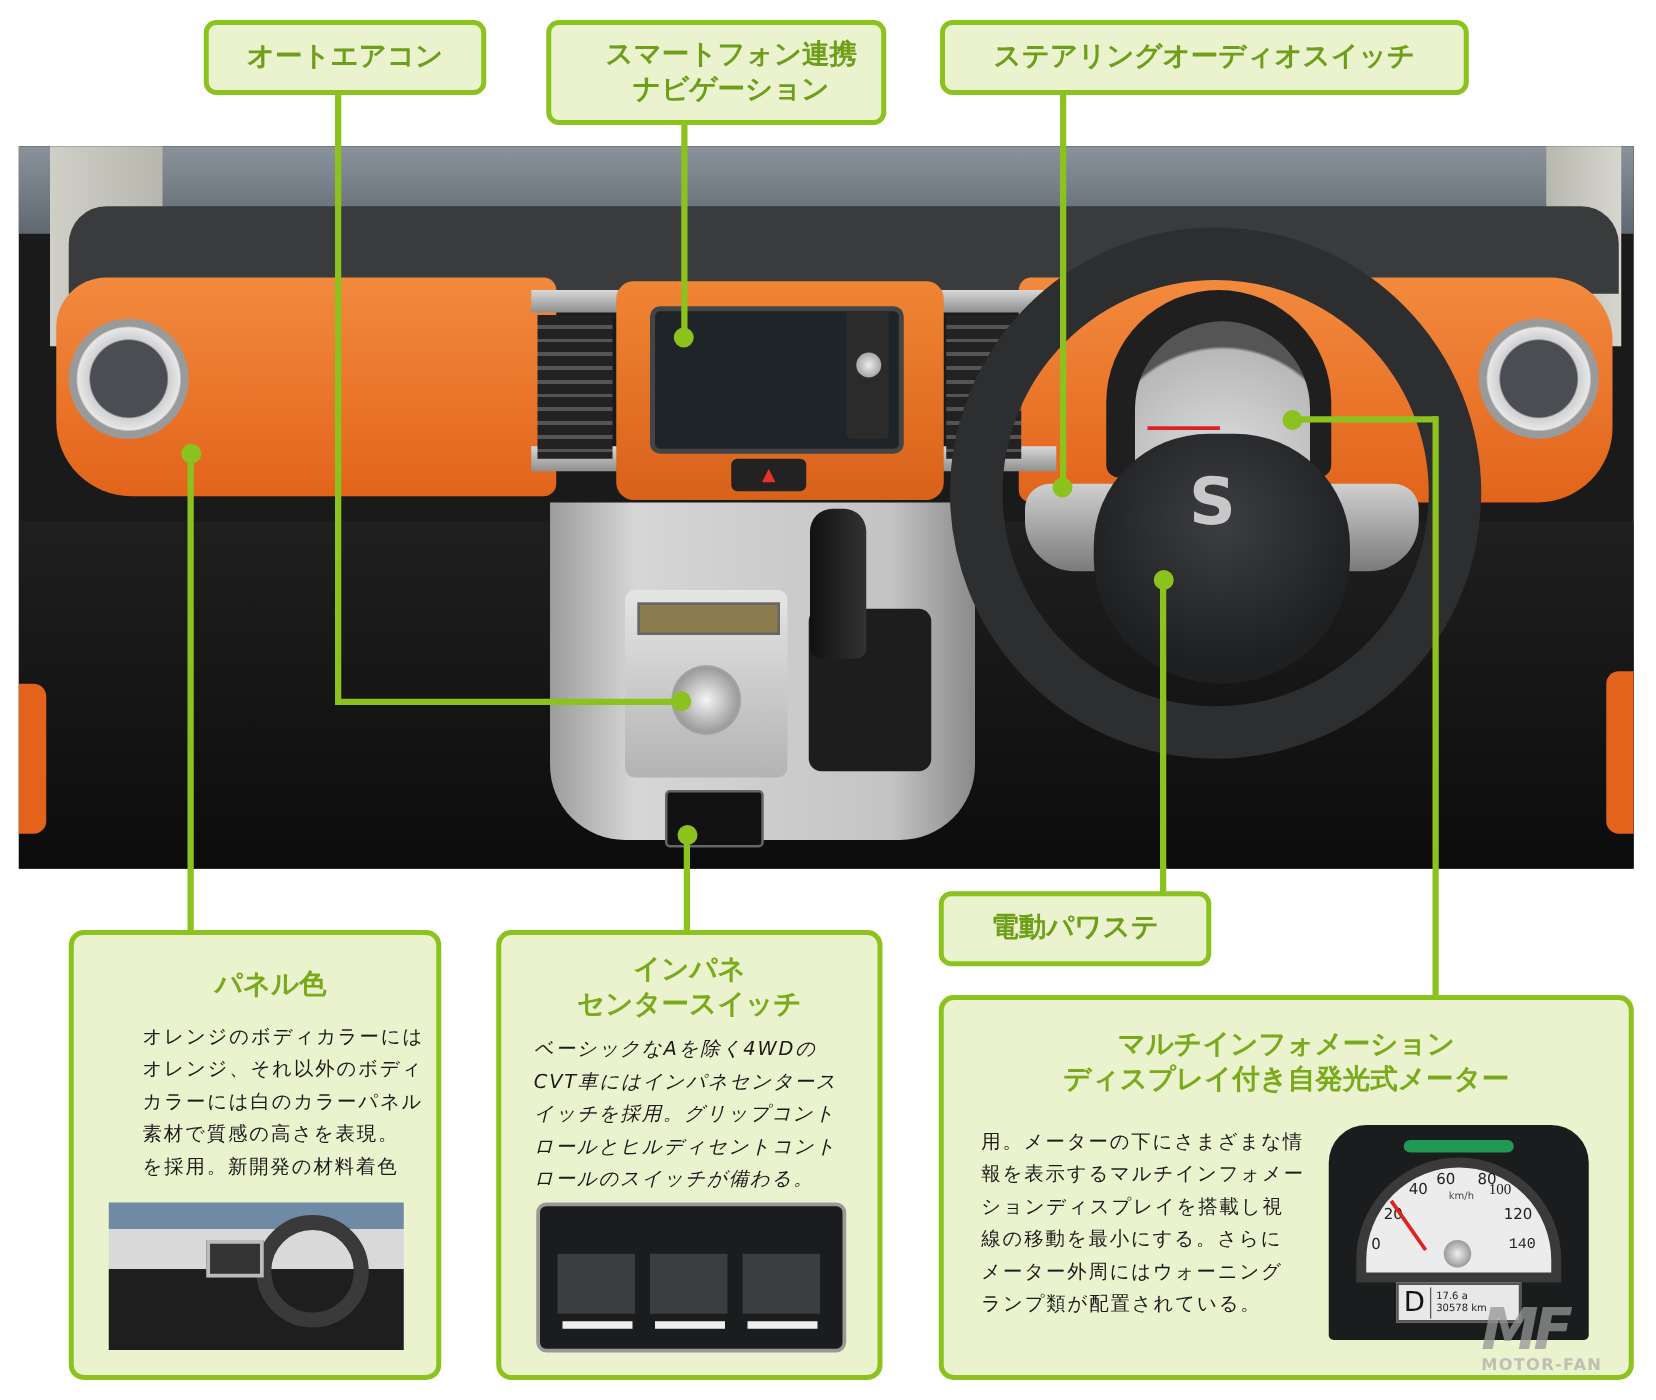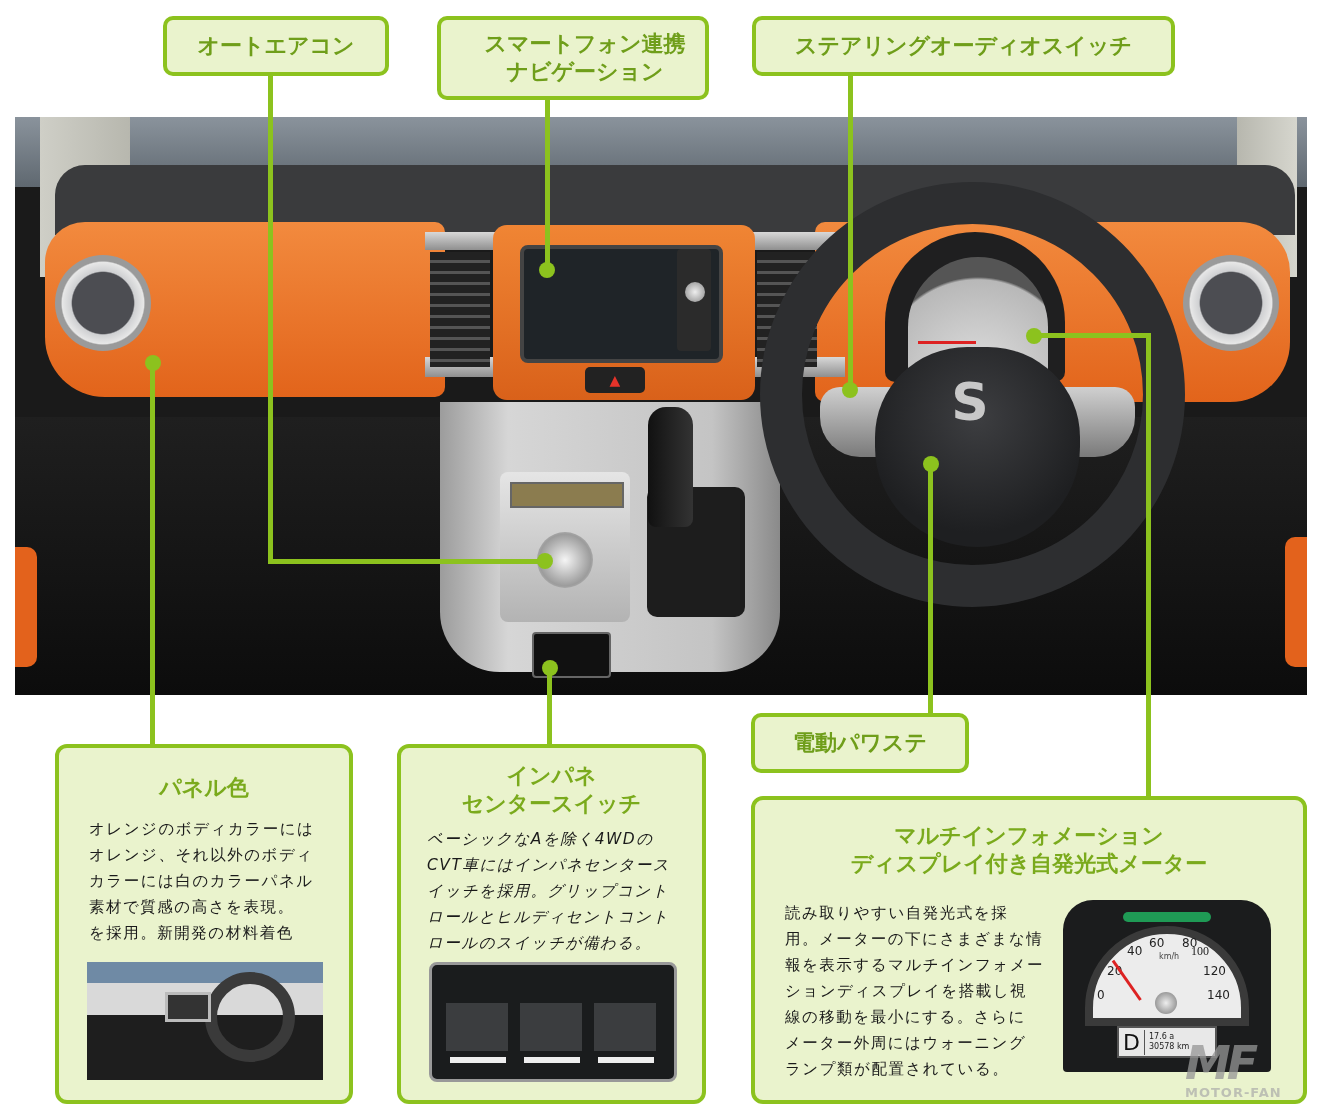--- a/index.html
+++ b/index.html
@@ -121,21 +121,21 @@
   <span>スマートフォン連携</span>
   <span>ナビゲーション</span>
 </div>
 <div class="lbl" style="left:752px;top:16px;width:423px;height:60px;">
   <span>ステアリングオーディオスイッチ</span>
 </div>
 <div class="lbl" style="left:751px;top:713px;width:218px;height:60px;">
   <span>電動パワステ</span>
 </div>
 
-<div class="box" style="left:55px;top:744px;width:298px;height:360px;">
+<div class="box" style="left:55px;top:744px;width:298px;height:360px;padding-left:25px;">
   <div class="title" style="margin-top:26px;">パネル色</div>
   <div class="body" style="margin:14px 0 0 30px;">
     <div>オレンジのボディカラーには</div>
     <div>オレンジ、それ以外のボディ</div>
     <div>カラーには白のカラーパネル</div>
     <div>素材で質感の高さを表現。</div>
     <div>を採用。新開発の材料着色</div>
   </div>
   <div class="inset" style="left:28px;top:214px;width:236px;height:118px;background:linear-gradient(#6f8aa5 0 18%,#d9d9d9 18% 45%,#1e1e1e 45%);">
     <div class="abs" style="left:118px;top:10px;width:90px;height:90px;border-radius:50%;border:12px solid #3a3a3a;box-sizing:border-box;"></div>
@@ -164,39 +164,38 @@
     <div class="abs" style="left:166px;top:92px;width:56px;height:6px;background:#eee;"></div>
   </div>
 </div>
 
 <div class="box" style="left:751px;top:796px;width:556px;height:308px;">
   <div class="title" style="margin-top:22px;">
     <div>マルチインフォメーション</div>
     <div>ディスプレイ付き自発光式メーター</div>
   </div>
   <div class="body" style="position:absolute;left:30px;top:100px;">
-    <div>読み取りやすい自発光式を採</div>
     <div>用。メーターの下にさまざまな情</div>
     <div>報を表示するマルチインフォメー</div>
     <div>ションディスプレイを搭載し視</div>
     <div>線の移動を最小にする。さらに</div>
     <div>メーター外周にはウォーニング</div>
     <div>ランプ類が配置されている。</div>
   </div>
   <div class="inset" style="left:308px;top:100px;width:208px;height:172px;background:#1b1c1d;border-radius:30px 30px 4px 4px;">
     <div class="abs" style="left:60px;top:12px;width:88px;height:10px;background:#1f9a55;border-radius:6px;"></div>
     <div class="abs" style="left:22px;top:26px;width:164px;height:100px;border-radius:82px 82px 0 0;background:#ececec;border:8px solid #3a3a3a;box-sizing:border-box;"></div>
     <div class="abs" style="left:34px;top:88px;font-size:12px;color:#222;">0</div>
     <div class="abs" style="left:44px;top:64px;font-size:12px;color:#222;">20</div>
     <div class="abs" style="left:64px;top:44px;font-size:12px;color:#222;">40</div>
     <div class="abs" style="left:86px;top:36px;font-size:12px;color:#222;text-align:center;">60</div>
     <div class="abs" style="left:119px;top:36px;font-size:12px;color:#222;">80</div>
     <div class="abs" style="left:128px;top:44px;font-size:12px;color:#222;font-family:Liberation Serif, serif;">100</div>
     <div class="abs" style="left:140px;top:64px;font-size:12px;color:#222;">120</div>
-    <div class="abs" style="left:144px;top:88px;font-size:12px;color:#222;">140</div>
+    <div class="abs" style="left:144px;top:88px;font-size:12px;color:#222;font-family:Liberation Mono, monospace;">140</div>
     <div class="abs" style="left:96px;top:52px;font-size:8px;color:#444;">km/h</div>
     <div class="abs" style="left:76px;top:52px;width:3px;height:48px;background:#d22;transform:rotate(-35deg);transform-origin:bottom;"></div>
     <div class="abs" style="left:92px;top:92px;width:22px;height:22px;border-radius:50%;background:radial-gradient(#eee,#777);"></div>
     <div class="abs" style="left:54px;top:126px;width:100px;height:32px;background:#e8e8e8;border:2px solid #555;box-sizing:border-box;display:flex;align-items:center;">
       <span style="font-size:22px;color:#111;padding:0 4px;border-right:1px solid #555;">D</span>
       <span style="font-size:8px;color:#222;line-height:10px;padding-left:4px;">
         <span>17.6 a</span><br>
         <span>30578 km</span>
       </span>
     </div>

